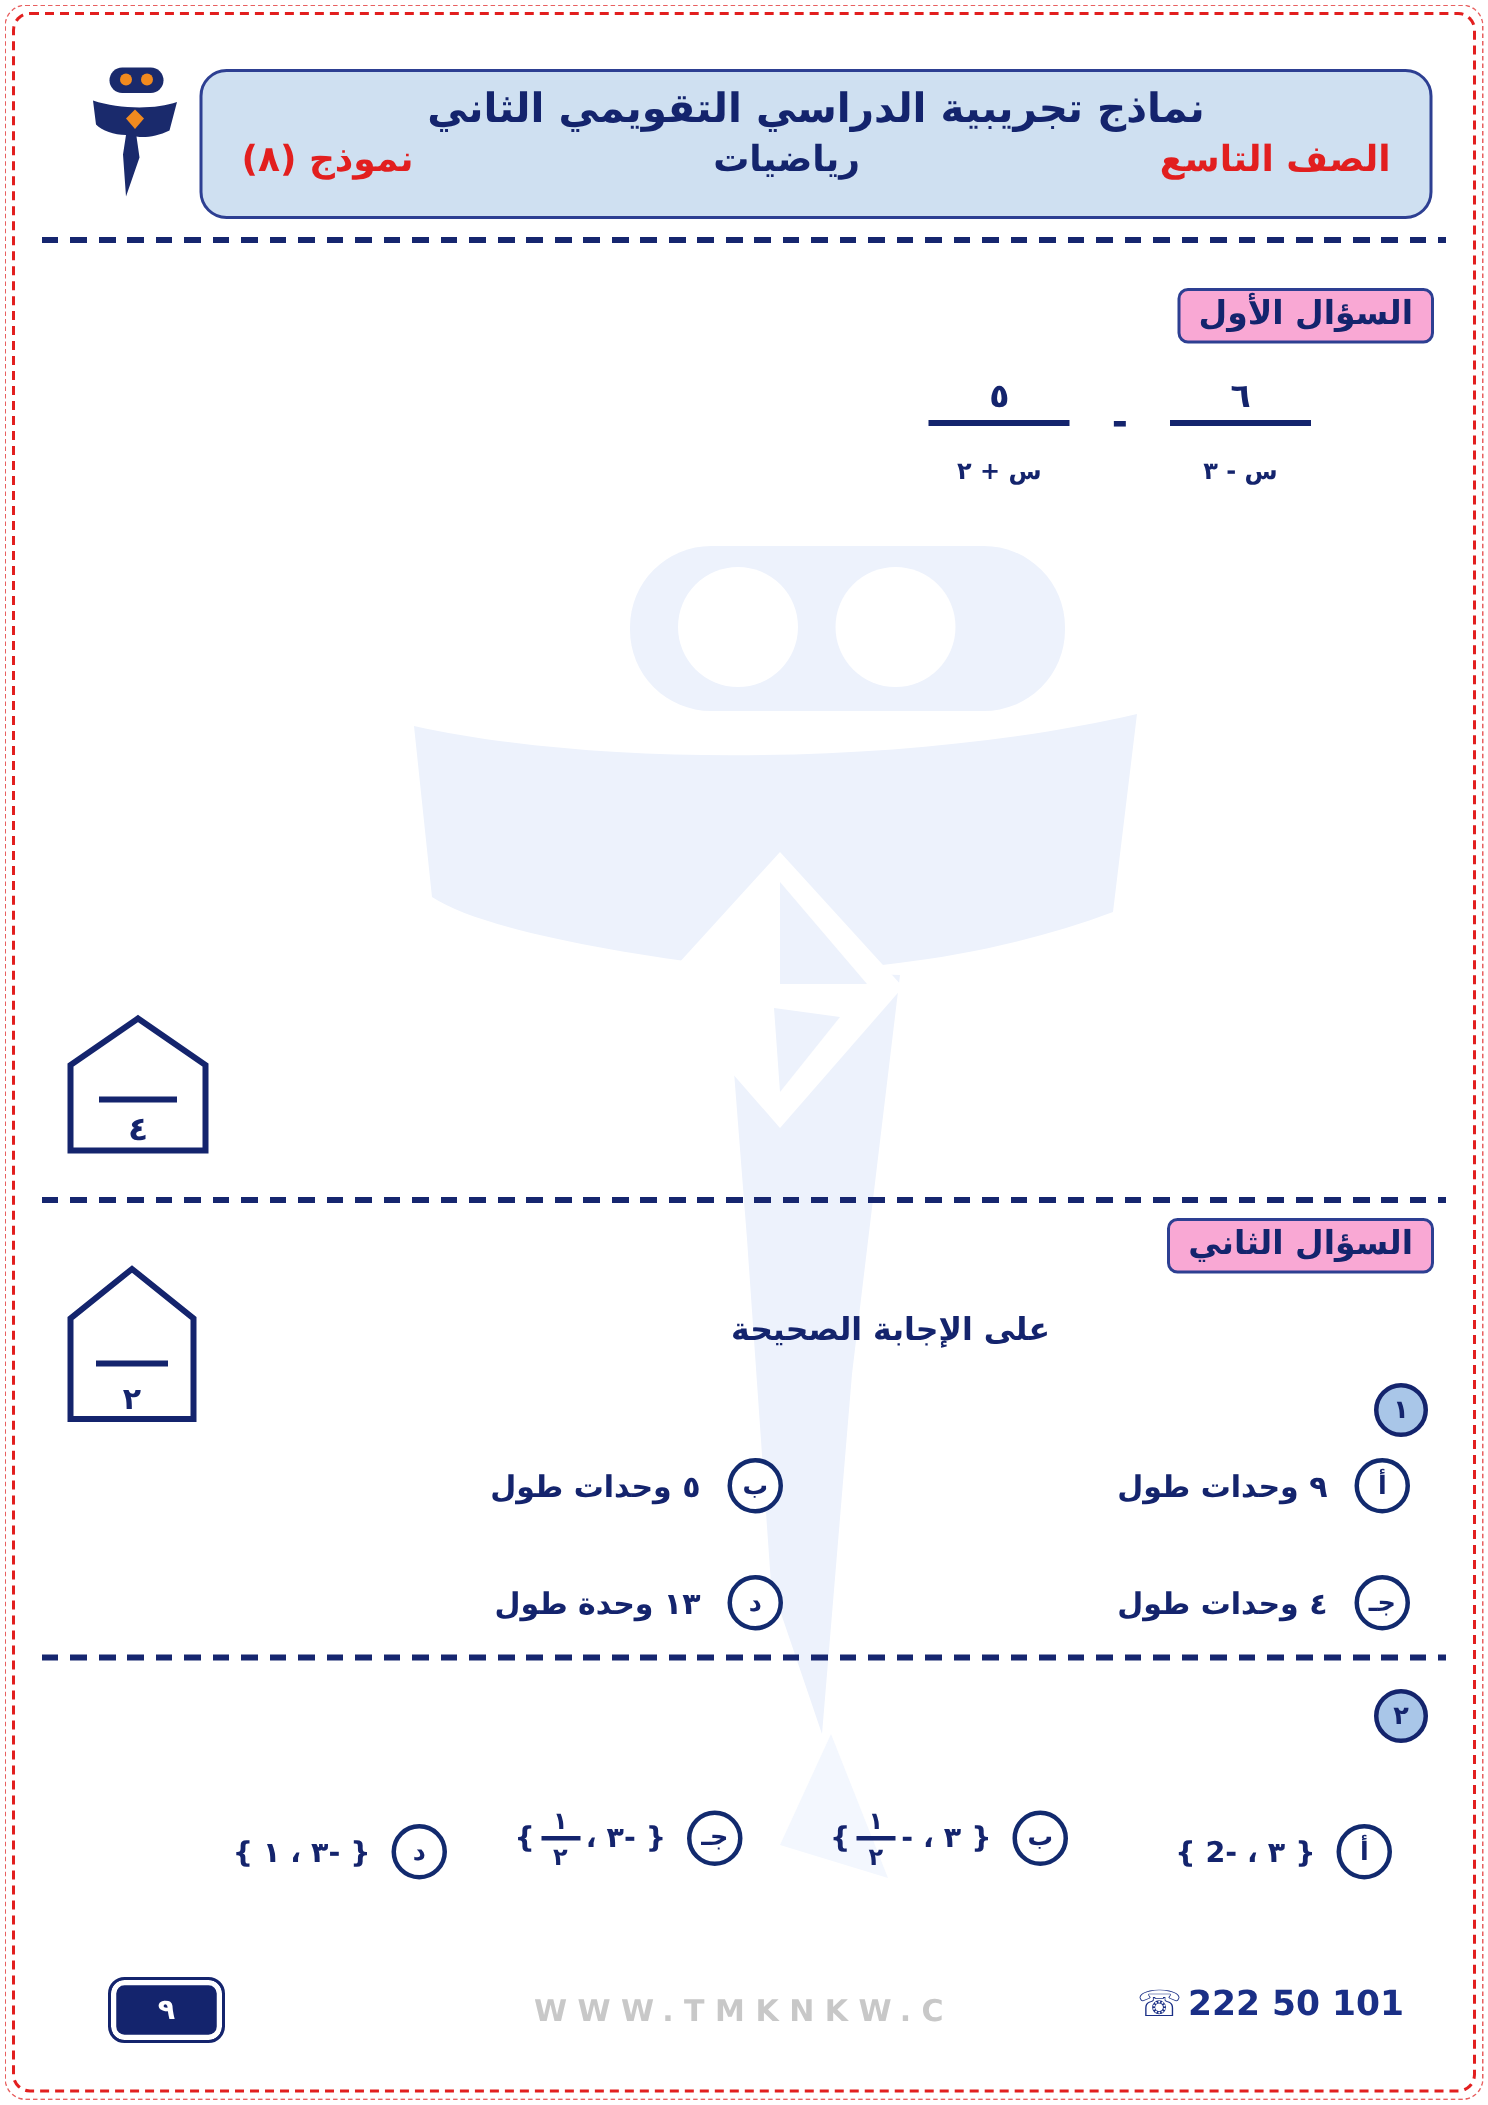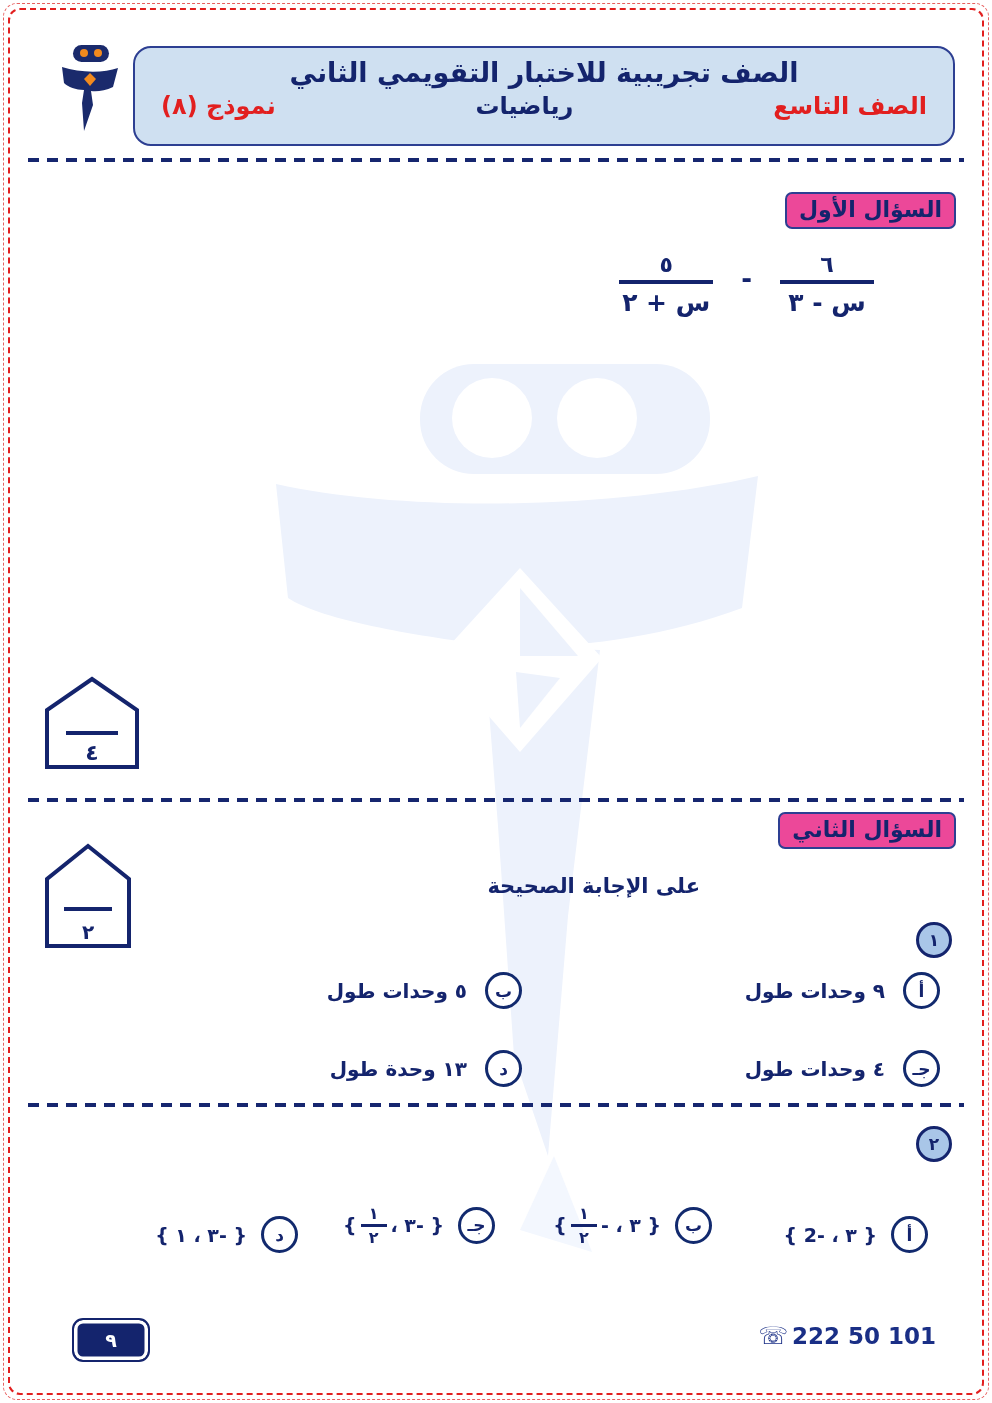--- a/index.html
+++ b/index.html
@@ -13,32 +13,32 @@
   .header-box{position:absolute;left:133px;top:46px;width:822px;height:100px;
               background:#cfe0f1;border:2.5px solid #2d3f92;border-radius:18px;box-sizing:border-box;}
   .hdr-title{margin-top:9px;text-align:center;font-size:27px;font-weight:bold;color:#14246d;}
   .hdr-row2{display:flex;justify-content:space-between;align-items:center;padding:4px 26px 0 26px;
             font-size:24px;font-weight:bold;}
   .red{color:#e21f1f;text-align:center;}
 
   .dashline{position:absolute;left:28px;right:28px;height:4px;
             background:repeating-linear-gradient(90deg,#16266f 0 11px,transparent 11px 19px);}
 
-  .badge{display:inline-block;background:#ec4899;border:2px solid #2d3f92;border-radius:7px;
+  .badge{display:inline-block;background:#f9a8d4;border:2px solid #2d3f92;border-radius:7px;
          padding:3px 12px 5px 12px;font-size:22px;font-weight:bold;color:#14246d;}
   .qrow{position:absolute;right:36px;display:flex;align-items:flex-start;gap:14px;}
   .prompt{font-size:23px;font-weight:bold;padding-top:5px;}
 
   
   .expr{position:absolute;right:118px;top:252px;display:flex;align-items:center;gap:28px;
         font-weight:bold;color:#14246d;}
   .frac{display:inline-flex;flex-direction:column;align-items:center;}
   .frac .num{font-size:22px;padding-bottom:3px;}
   .frac .bar{width:94px;height:3.5px;background:#14246d;}
-  .frac .den{font-size:25px;padding-top:4px;}
+  .frac .den{font-size:16px;padding-top:20px;}
   .op{font-size:26px;font-weight:bold;padding-bottom:10px;}
 
   .sfrac{display:inline-flex;flex-direction:column;align-items:center;margin:0 4px;}
   .sfrac .num{font-size:16px;}
   .sfrac .bar{width:26px;height:2.5px;background:#14246d;margin:1px 0;}
   .sfrac .den{font-size:16px;}
 
   
   .watermark{position:absolute;left:262px;top:356px;width:510px;height:920px;pointer-events:none;}
 
@@ -92,21 +92,21 @@
 
   <svg class="logo" viewBox="0 0 60 90">
     <rect x="13" y="0" width="36" height="17" rx="8.5" fill="#1a2a6c"></rect>
     <circle cx="24" cy="8" r="4" fill="#f28a1e"></circle>
     <circle cx="38" cy="8" r="4" fill="#f28a1e"></circle>
     <path d="M2,22 C20,28 44,28 58,23 L53,42 C45,46 36,47 31,46 L33,60 L24,86 L22,58 L24,45 C16,45 8,42 4,38 Z" fill="#1a2a6c"></path>
     <path d="M30,28 L36,34 L30,41 L24,34 Z" fill="#f28a1e"></path>
   </svg>
 
   <div class="header-box">
-    <div class="hdr-title">الصف تجريبية للاختبار التقويمي الثاني</div>
+    <div class="hdr-title">نماذج تجريبية الدراسي التقويمي الثاني</div>
     <div class="hdr-row2">
       <span class="red">الصف التاسع</span>
       <span>رياضيات</span>
       <span class="red">نموذج (٨)</span>
     </div>
   </div>
 
   <div class="dashline" style="top:158px;"></div>
 
   <div class="qrow" style="top:192px;">
@@ -208,17 +208,18 @@
       <span>}</span>
     </span>
   </div>
 
   <div class="q2opt" style="right:694px;top:1216px;">
     <span class="letcircle">د</span>
     <span class="settext">{ -٣ ، ١ }</span>
   </div>
 
   <div class="page-badge">٩</div>
+  <div class="site">WWW.TMKNKW.C</div>
   <div class="phone">
     <span class="ticon">☏</span>
     <span>222 50 101</span>
   </div>
 </div>
 
 </body></html>

